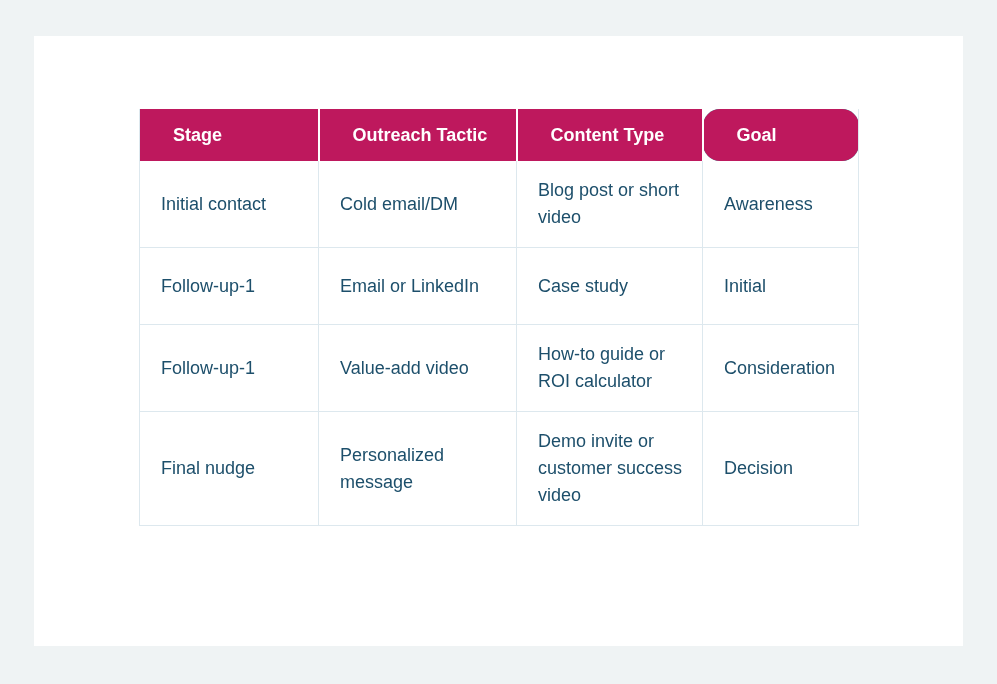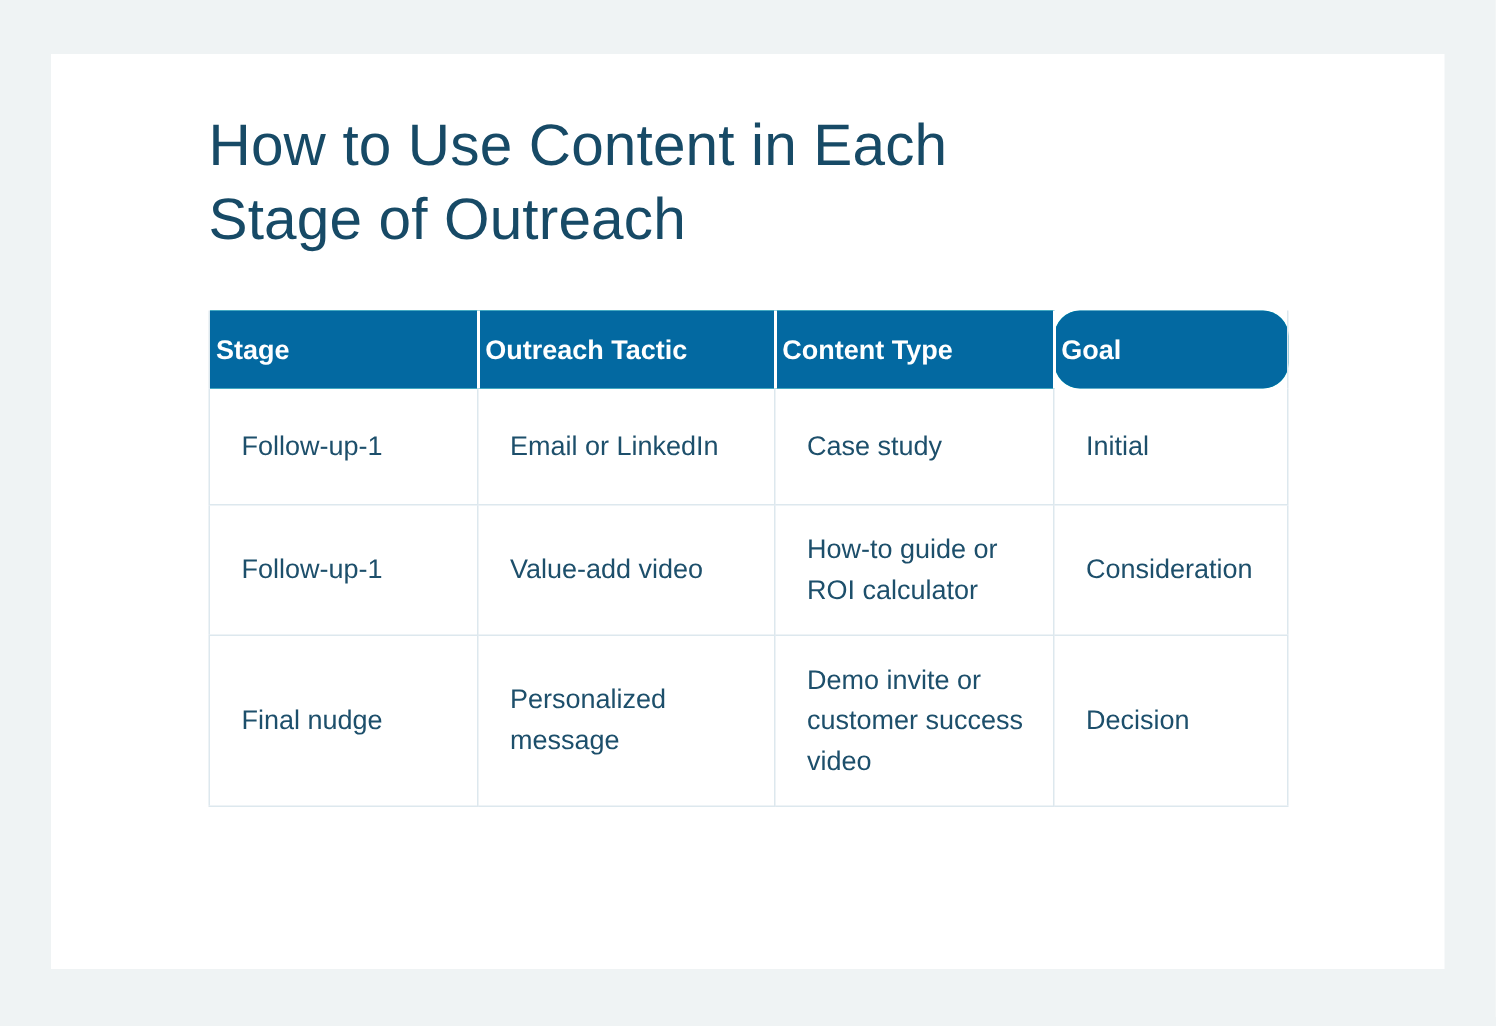--- a/index.html
+++ b/index.html
@@ -56,26 +56,26 @@
   }
   table.outreach-table col.c1 { width: 179px; }
   table.outreach-table col.c2 { width: 198px; }
   table.outreach-table col.c3 { width: 186px; }
   table.outreach-table col.c4 { width: 156px; }
 
   thead tr {
     background: #11d6c3;
   }
   thead th {
-    background: #0369a1;
+    background: #be185d;
     color: #ffffff;
     font-size: 18px;
     font-weight: bold;
     text-align: left;
-    padding: 14px 0 14px 4px;
+    padding: 14px 0 14px 33px;
     height: 52px;
     box-sizing: border-box;
     border-right: 2px solid #ffffff;
     vertical-align: middle;
     white-space: nowrap;
     font-family: "Liberation Sans", sans-serif;
   }
   thead th:last-child {
     border-right: none;
     border-radius: 17px;
@@ -107,39 +107,44 @@
   tbody tr.r3 td { height: 78px; }
   tbody tr.r4 td { height: 105px; }
 </style>
 </head>
 <body>
 
 <div class="page">
   <div class="card">
     <div class="card-inner">
 
-      <h1 class="page-title">How to Use Content in Each Stage of Outreach</h1>
 
       <div class="table-wrap">
         <table class="outreach-table">
           <colgroup>
             <col class="c1">
               <col class="c2">
               <col class="c3">
               <col class="c4">
           </colgroup>
           <thead>
             <tr>
               <th>Stage</th>
               <th>Outreach Tactic</th>
               <th>Content Type</th>
               <th>Goal</th>
             </tr>
           </thead>
           <tbody>
+            <tr class="r1">
+              <td>Initial contact</td>
+              <td>Cold email/DM</td>
+              <td>Blog post or short video</td>
+              <td>Awareness</td>
+            </tr>
             <tr class="r2">
               <td>Follow-up-1</td>
               <td>Email or LinkedIn</td>
               <td>Case study</td>
               <td>Initial</td>
             </tr>
             <tr class="r3">
               <td>Follow-up-1</td>
               <td>Value-add video</td>
               <td>How-to guide or ROI calculator</td>

